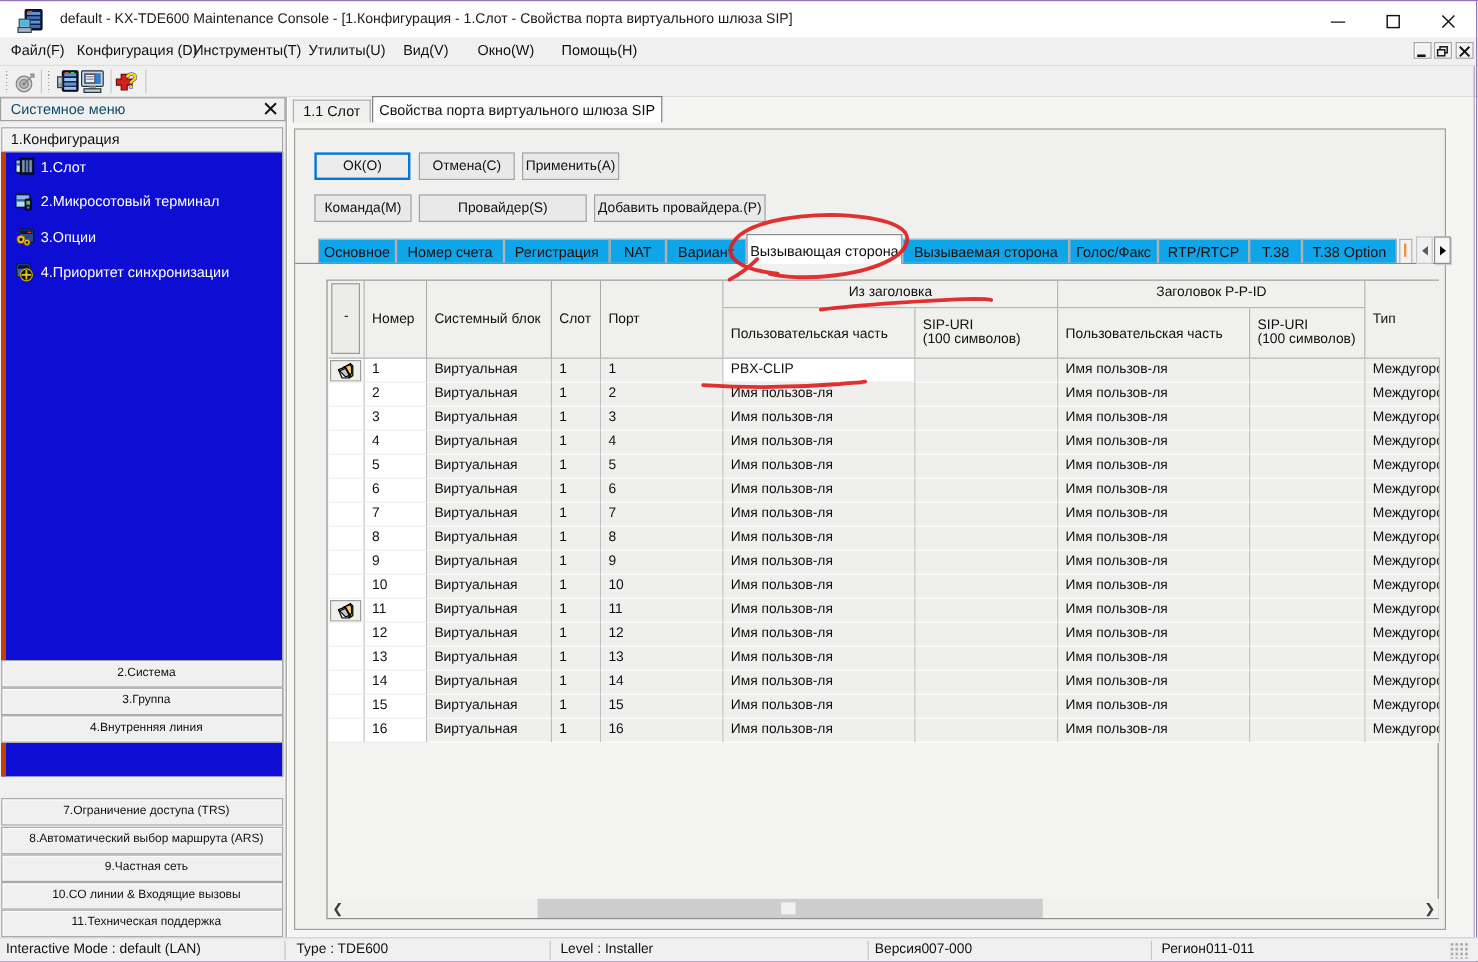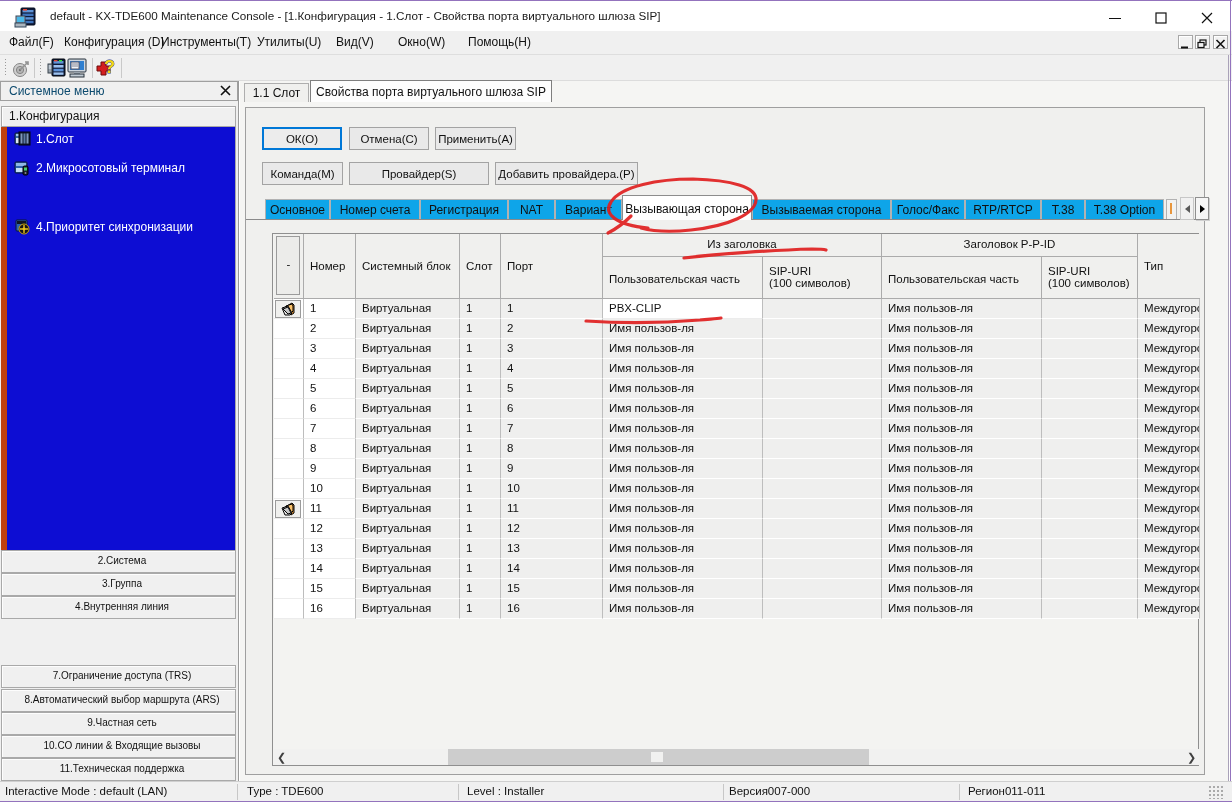--- a/index.html
+++ b/index.html
@@ -32,22 +32,22 @@
   #sidebar { position:absolute; left:0; top:80px; width:238px; height:700px; background:#f0f0f0; }
   #sidebar-edge { position:absolute; left:238px; top:80px; width:1px; height:700px; background:#9a9a9a; }
   #side-header { position:absolute; left:0px; top:0px; width:238px; height:20px; background:#f0f0f0; border:1px solid #9f9f9f; }
   #side-title { position:absolute; left:8px; top:2px; font-size:12px; color:#0c4a6e; }
   #side-close { position:absolute; left:218px; top:2px; width:14px; height:14px; }
   .side-bar-btn { position:absolute; left:1px; width:235px; height:23px; background:#f0f0f0;
      border:1px solid #a9a9a9; box-shadow:inset 1px 1px 0 #fdfdfd; font-size:10px; color:#111;
      padding:4px 0 0 7px; white-space:nowrap; overflow:hidden;text-align:center; }
   #cfg-bar { position:absolute; left:1px; top:25px; width:235px; height:21px; background:#f0f0f0;
      border:1px solid #a9a9a9; box-shadow:inset 1px 1px 0 #fdfdfd; font-size:12px; color:#111; padding:2px 0 0 7px; }
-  #blue-panel { position:absolute; left:1px; top:46px; width:235px; height:423px; background:#0d0dd3;
-     border-left:6px solid #c2410c; border-right:1px solid #a9a9a9; }
+  #blue-panel { position:absolute; left:1px; top:46px; width:235px; height:520px; background:#0d0dd3;
+     border-left:4px solid #c2410c; border-right:1px solid #a9a9a9; }
   .cfg-item { position:absolute; left:7px; height:18px; width:220px; }
   .cfg-ico { position:absolute; left:0; top:0; }
   .cfg-lbl { position:absolute; left:22px; top:1px; font-size:12px; color:#fff; }
 
   
   #mdi { position:absolute; left:240px; top:80px; width:988px; height:700px; background:#f5f5f3; }
   #right-edge { position:absolute; left:1228px; top:54px; width:1px; height:746px; background:#a9a2b8; }
   #right-purple { position:absolute; left:1230px; top:0px; width:1px; height:801px; background:#9373bd; }
   #bottom-purple { position:absolute; left:0px; top:800px; width:1232px; height:1px; background:#9373bd; }
 
@@ -215,20 +215,34 @@
   <span class="cfg-ico"><svg width="17" height="16" viewBox="0 0 17 16">
               <rect x="1" y="2" width="12" height="11" rx="1" fill="#2d64b0" stroke="#0c1630"></rect>
               <rect x="2" y="3" width="10" height="3" fill="#8fb8e6"></rect>
               <rect x="2" y="8" width="10" height="4" fill="#c6dcf4"></rect>
               <rect x="9" y="6" width="5" height="9" rx="1.5" fill="#1a2030" stroke="#000"></rect>
               <rect x="10" y="7.5" width="3" height="3" fill="#46d06a"></rect>
               <circle cx="11.5" cy="13" r="0.9" fill="#888"></circle>
             </svg></span>
   <span class="cfg-lbl">2.Микросотовый терминал</span>
 </div>
+<div class="cfg-item" style="top:63px">
+  <span class="cfg-ico"><svg width="17" height="16" viewBox="0 0 17 16">
+              <rect x="4" y="1" width="12" height="11" rx="1" fill="#274a86" stroke="#0c1630"></rect>
+              <rect x="5" y="2" width="10" height="3" fill="#0e1524"></rect>
+              <rect x="11" y="3" width="3" height="1.2" fill="#d33"></rect>
+              <g fill="#e8b820" stroke="#6b5000" stroke-width="0.6">
+                <circle cx="5.5" cy="9.5" r="3.4"></circle>
+                <circle cx="10.5" cy="12" r="2.6"></circle>
+              </g>
+              <circle cx="5.5" cy="9.5" r="1.3" fill="#111"></circle>
+              <circle cx="10.5" cy="12" r="1" fill="#111"></circle>
+            </svg></span>
+  <span class="cfg-lbl">3.Опции</span>
+</div>
 <div class="cfg-item" style="top:92px">
   <span class="cfg-ico"><svg width="17" height="16" viewBox="0 0 17 16">
               <rect x="2" y="1" width="11" height="11" rx="1" fill="#2d64b0" stroke="#0c1630"></rect>
               <rect x="3" y="2" width="9" height="3" fill="#0e1524"></rect>
               <circle cx="10" cy="10" r="5" fill="#141414" stroke="#caa50a"></circle>
               <path d="M10 6 v8 M6 10 h8" stroke="#e8c31e" stroke-width="1.4"></path>
               <circle cx="10" cy="10" r="1.4" fill="#e8c31e"></circle>
             </svg></span>
   <span class="cfg-lbl">4.Приоритет синхронизации</span>
 </div>

